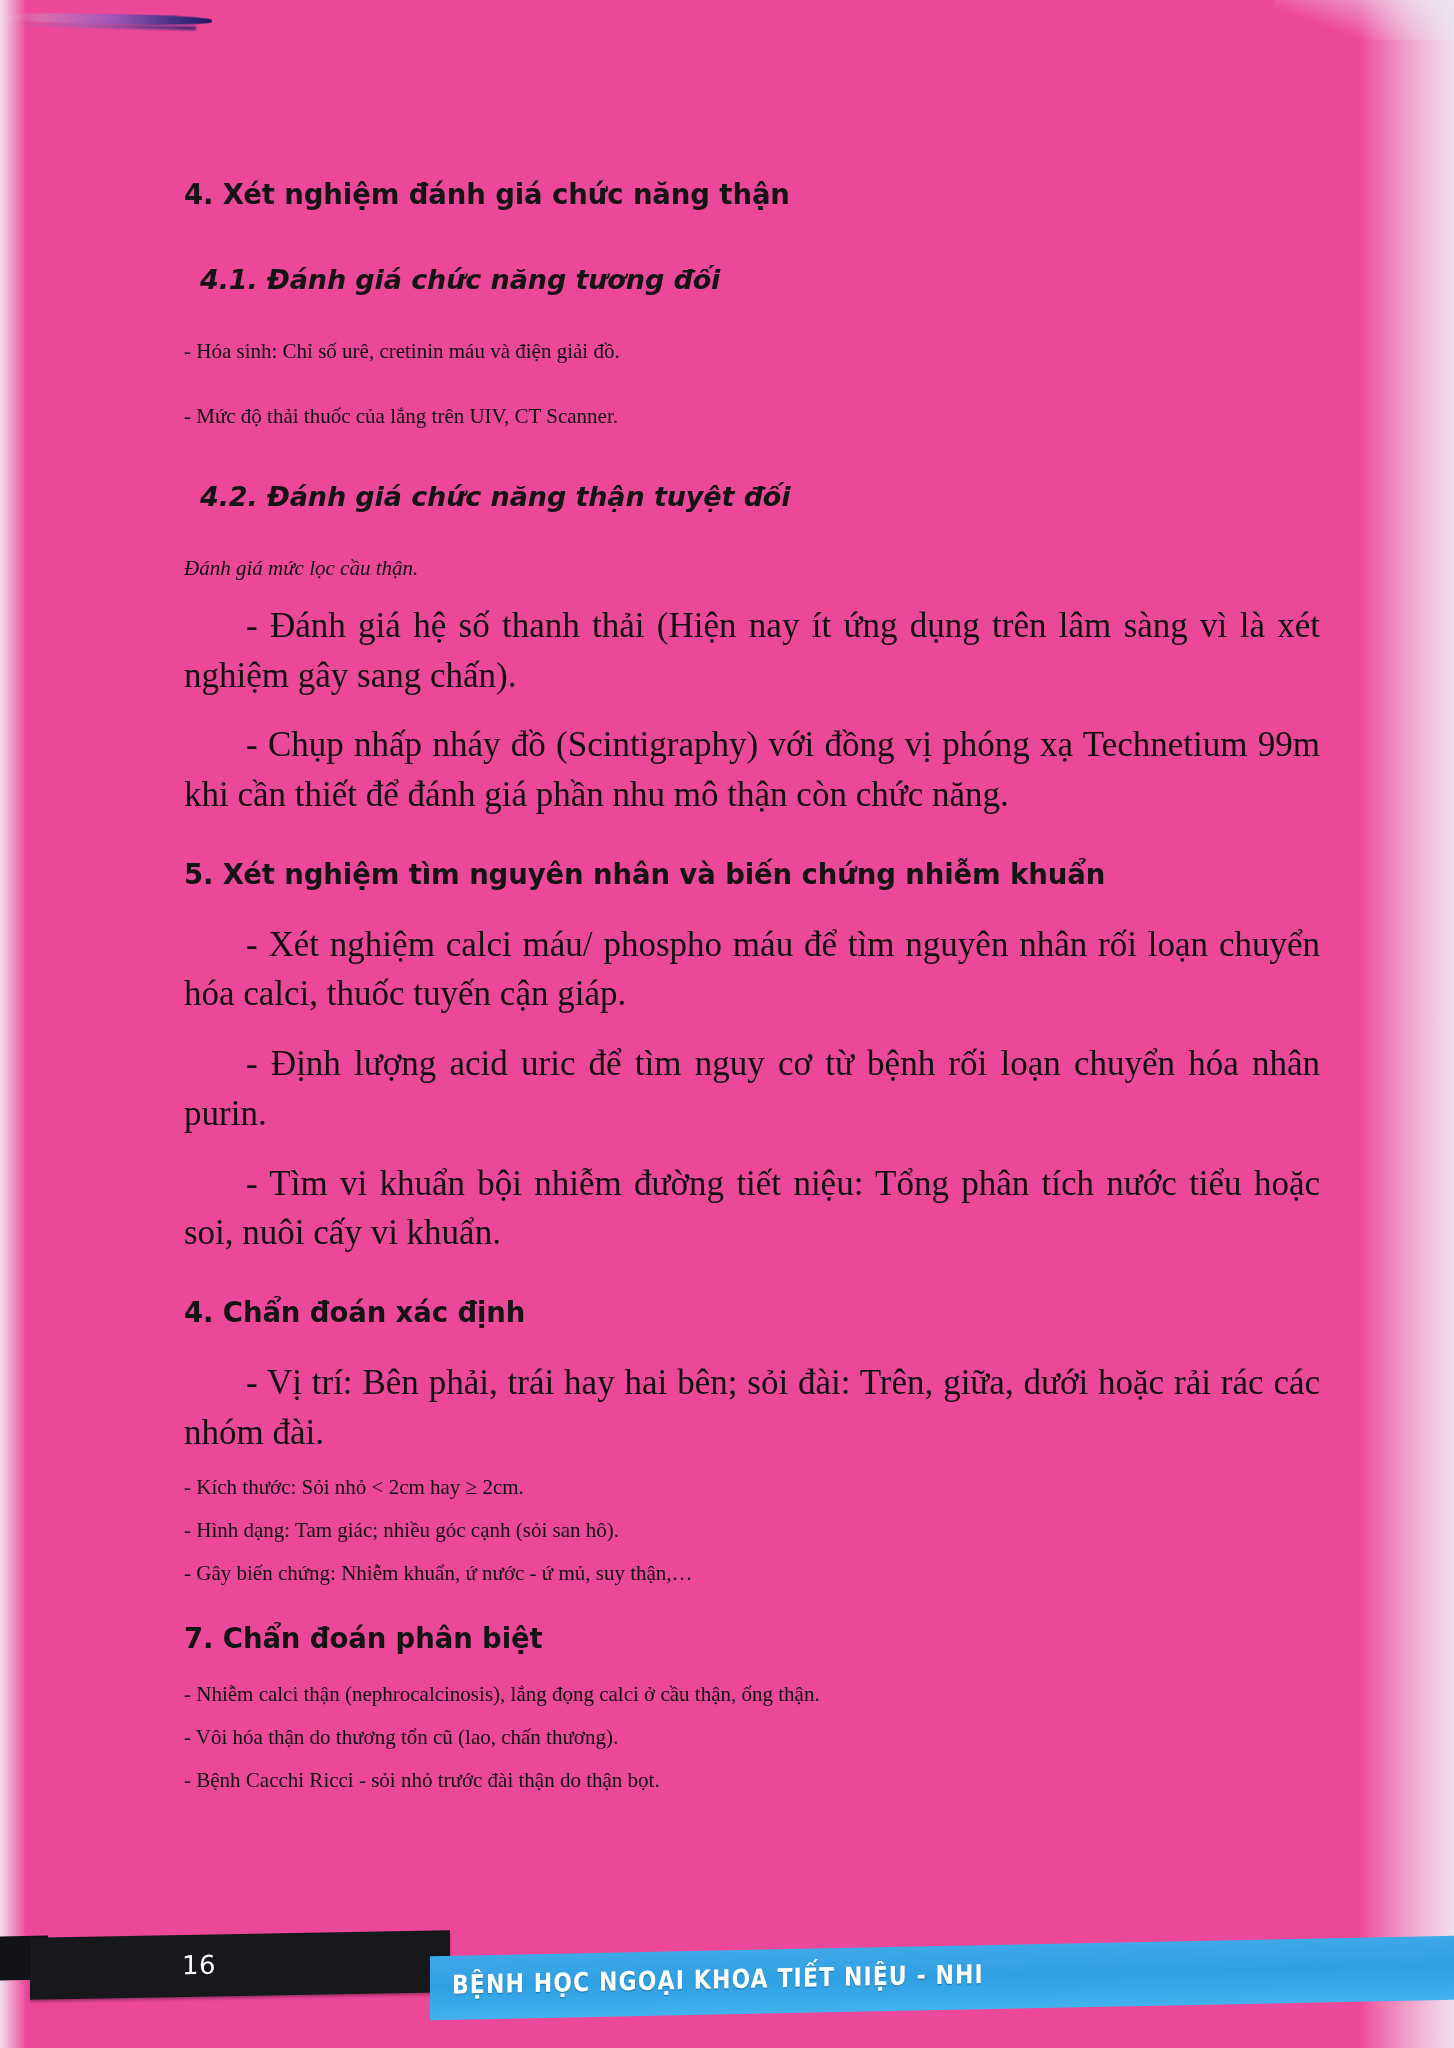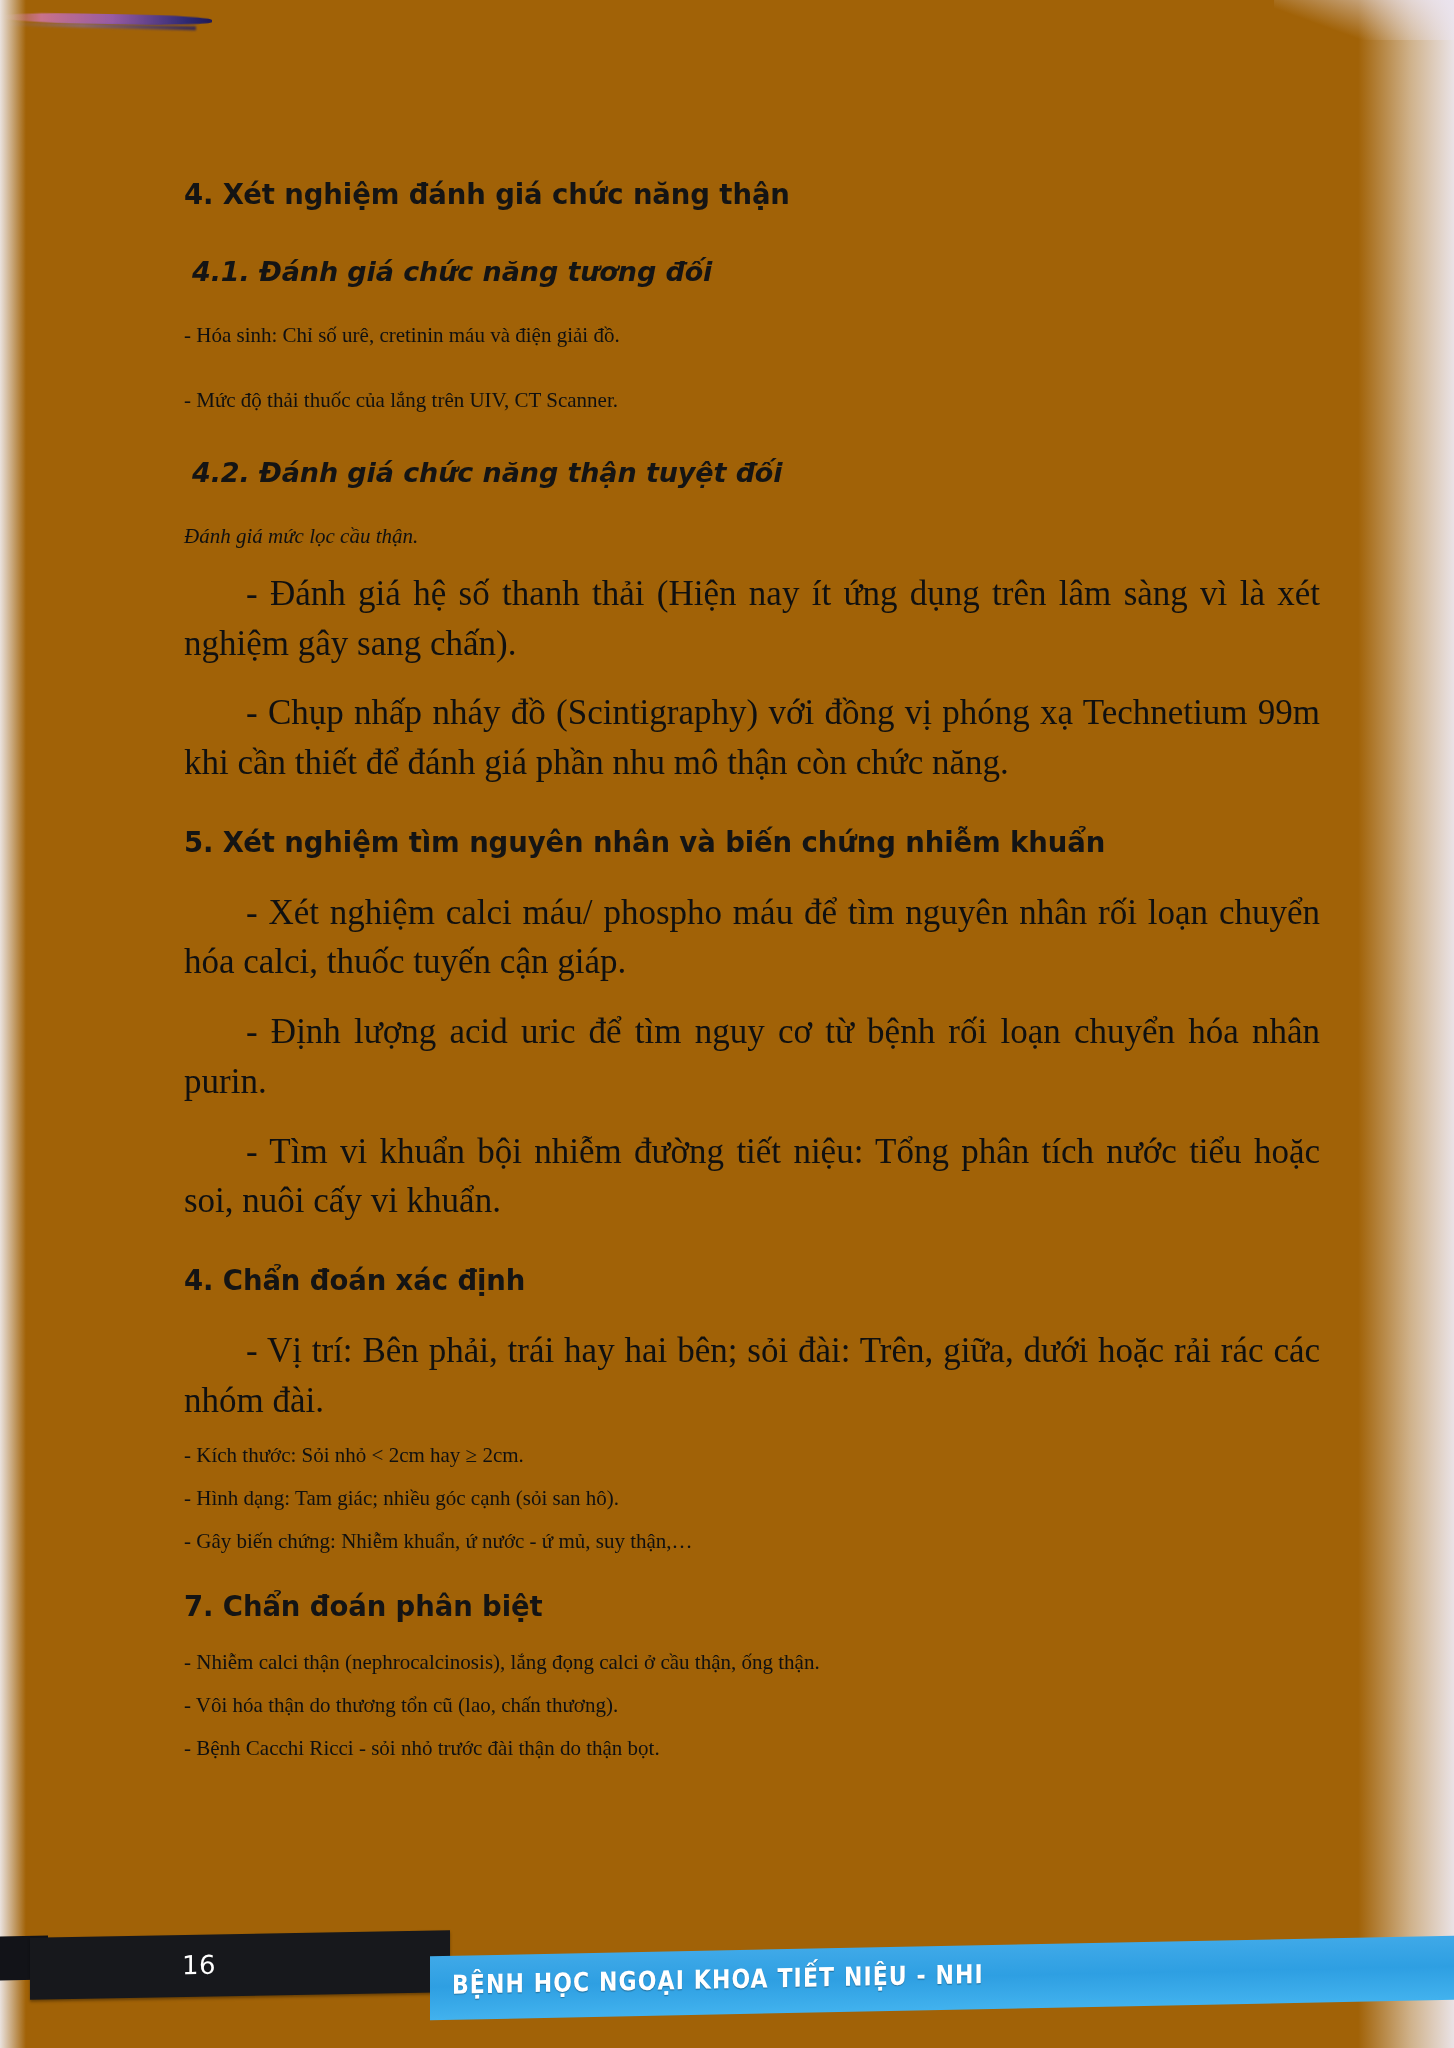--- a/index.html
+++ b/index.html
@@ -7,21 +7,21 @@
     margin: 0;
     padding: 0;
     background: #ffffff;
   }
 
   .page {
     position: relative;
     width: 1454px;
     height: 2048px;
     margin: 0 auto;
-    background: #a16207;
+    background: #ec4899;
     overflow: hidden;
     font-family: "Liberation Serif", "DejaVu Serif", serif;
     color: #121212;
   }
 
   
   .scan-streak {
     position: absolute;
     left: 4px;
     top: 14px;
@@ -103,21 +103,21 @@
     padding: 0;
   }
 
   h3.sub-heading {
     font-family: "DejaVu Sans", "Liberation Sans", sans-serif;
     font-weight: bold;
     font-style: italic;
     font-size: 27px;
     letter-spacing: -0.1px;
     color: #141414;
-    margin: 8px;
+    margin: 16px;
     padding: 0;
   }
 
   p.body-line {
     font-family: "Liberation Serif", "DejaVu Serif", serif;
     font-size: 21px;
     line-height: 1.0;
     margin: 0;
     padding: 0;
     color: #101010;

